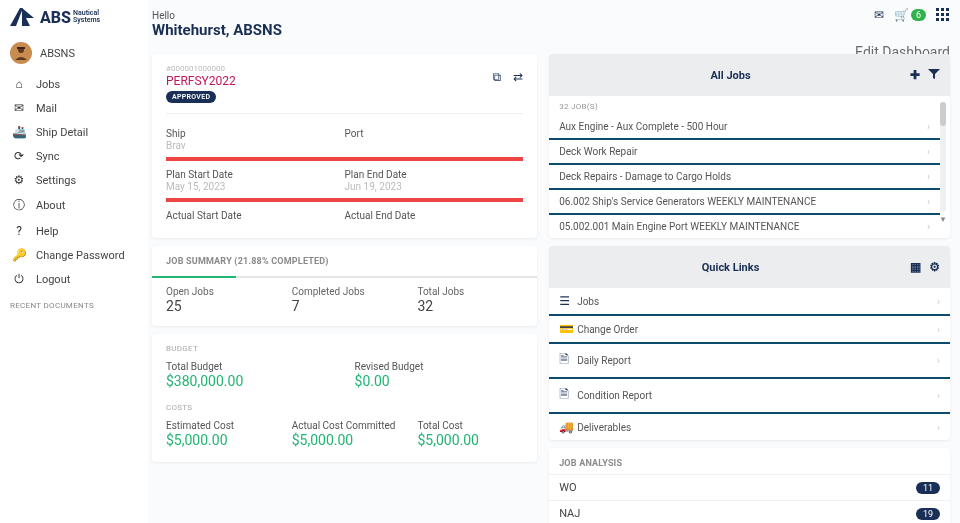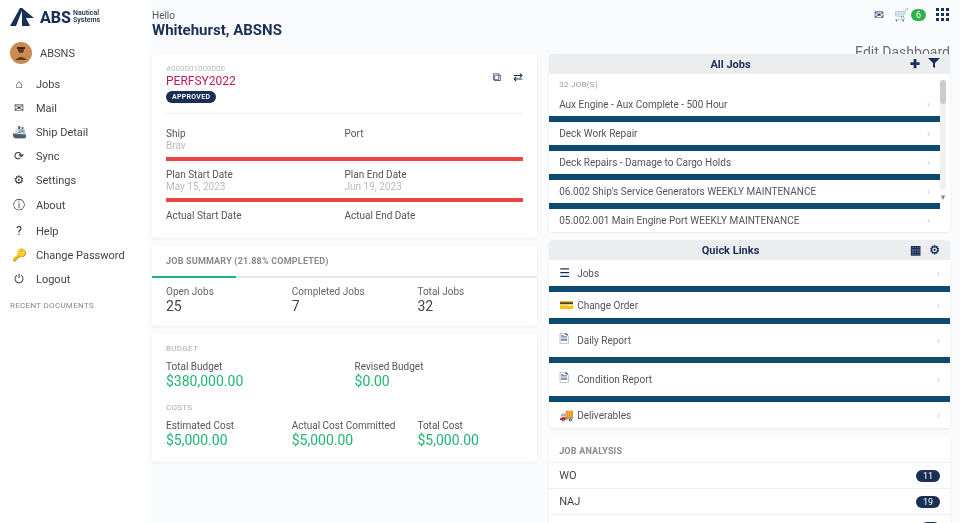--- a/index.html
+++ b/index.html
@@ -58,25 +58,25 @@
 .summary-body { display:flex; padding: 8px 14px 12px; gap: 20px;}
 .summary-body div { flex:1;}
 .sum-label { font-size: 10px; color: #666; }
 .sum-val { font-size: 14px; color: #444; margin-top: 1px;}
 .budget-card { padding: 0 0 10px 0;}
 .budget-sec-title { font-size: 8px; letter-spacing:.3px; color:#aaa; padding: 10px 14px 4px; font-weight:400;}
 .budget-row { display:flex; padding: 4px 14px; gap: 20px;}
 .budget-row > div { flex:1;}
 .money-label { font-size: 10px; color: #555;}
 .money { color:#21b573; font-size: 14px; margin-top: 1px;}
-.panel-head { background:#ecedef; border-radius:4px 4px 0 0; height:20px; display:flex; align-items:center; padding: 0 10px; font-weight:700; color:#1a2f55; font-size:11px;}
+.panel-head { background:#ecedef; border-radius:4px 4px 0 0; height:42px; display:flex; align-items:center; padding: 0 10px; font-weight:700; color:#1a2f55; font-size:11px;}
 .panel-head .title { flex:1; text-align:center;}
 .panel-head .act { color:#1a2f55; cursor:pointer; margin-left:8px; font-size:12px;}
 .job-count { font-size:8px; color:#999; padding: 6px 10px 4px; letter-spacing:.3px;}
-.job-list .item, .ql-list .item { display:flex; align-items:center; padding:6px 10px; font-size:10px; color:#555; border-bottom:6px solid #0c4a6e; cursor:pointer;}
+.job-list .item, .ql-list .item { display:flex; align-items:center; padding:6px 10px; font-size:10px; color:#555; border-bottom:2px solid #0c4a6e; cursor:pointer;}
 .item .chev { margin-left:auto; color:#ccc; font-size: 10px;}
 .item .ico-left { width:18px; color:#1a2f55; font-size:12px; text-align: left;}
 .ja-head { font-size: 9px; font-weight:700; color:#8a8a8a; padding:10px 10px 6px; letter-spacing:.2px;}
 .ja-row { display:flex; align-items:center; padding:6px 10px; font-size:11px; color:#444; border-top:1px solid #f0f0f0;}
 .ja-row .cnt { margin-left:auto; background:#1a2f55; color:#fff; border-radius:10px; font-size:9px; padding:1px 7px; min-width: 18px; text-align:center;}
 .ja-row.total { font-weight:700;}
 .scroll-track { width:6px; background:#f0f0f0; position:relative; height: 110px; border-radius:3px;}
 .scroll-thumb { width:6px; background:#ccc; height: 24px; border-radius:3px; position:absolute; top: 0;}
 .alljobs-body { display:flex; }
 .alljobs-body .job-list { flex:1; }

